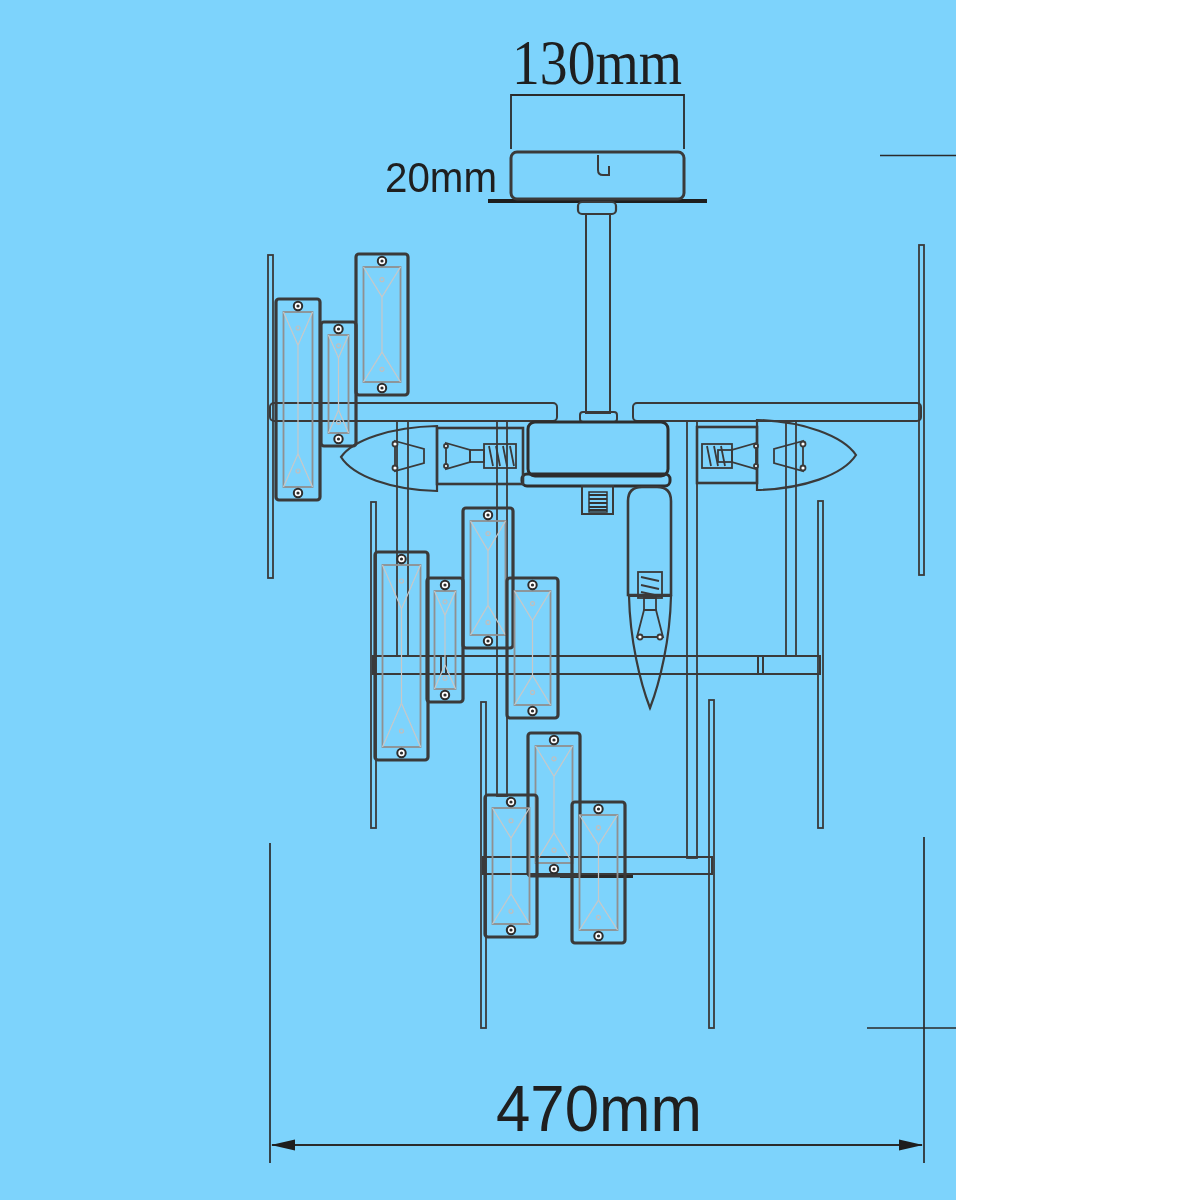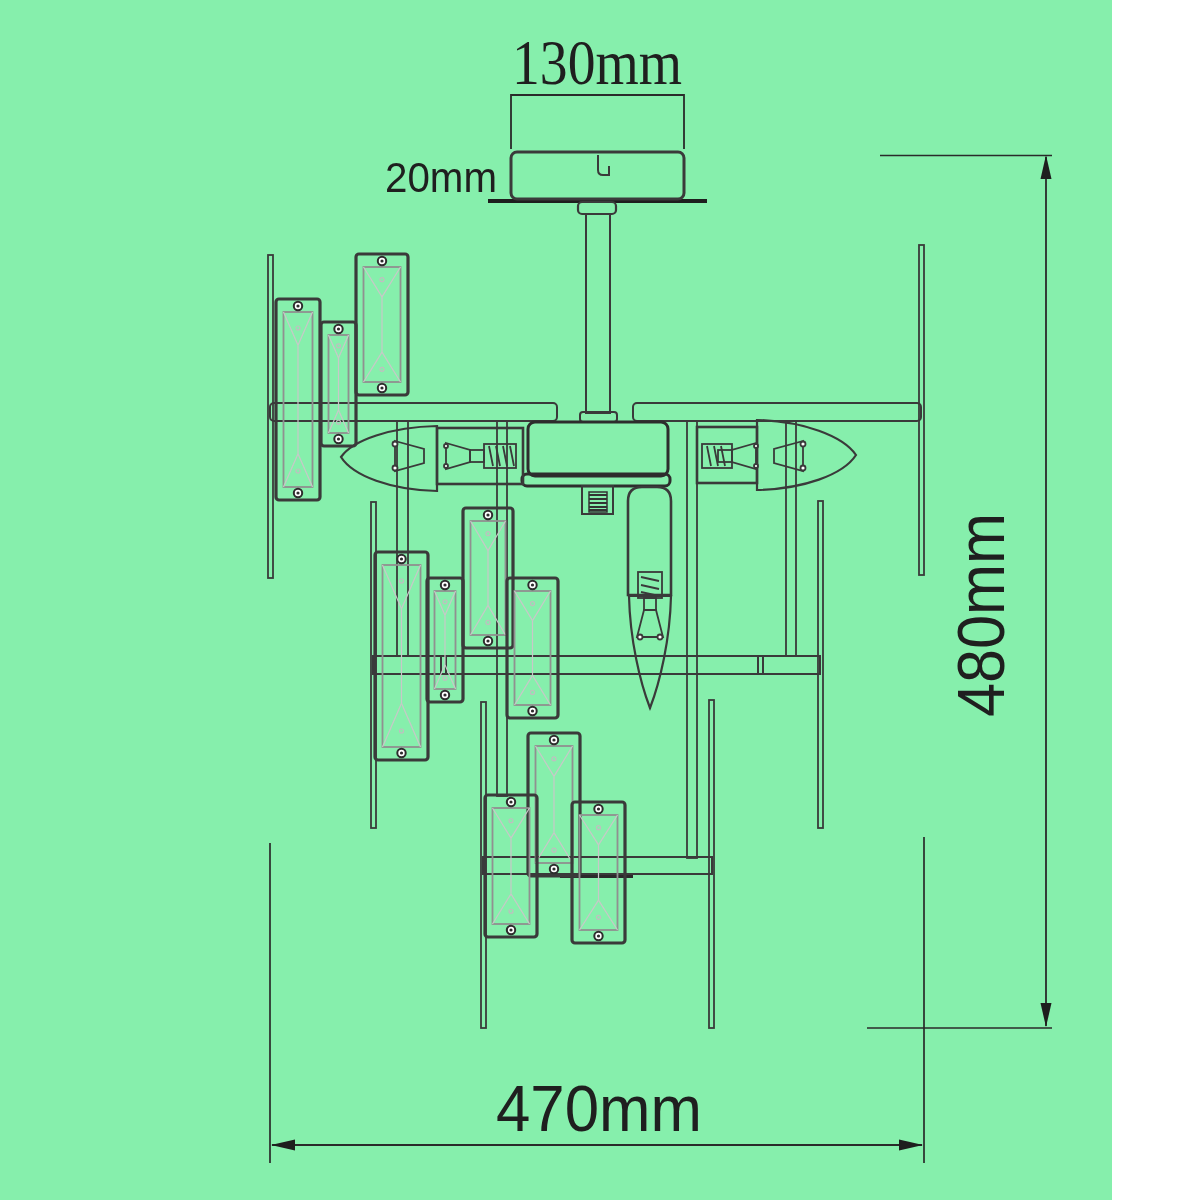--- a/index.html
+++ b/index.html
@@ -1,16 +1,16 @@
 <!DOCTYPE html>
 <html><head>
 <meta charset="utf-8">
 <style>
   html,body{margin:0;padding:0;background:#ffffff;}
-  .stage{position:relative;width:1112px;height:1200px;background:#86efac;overflow:hidden;}
+  .stage{position:relative;width:956px;height:1200px;background:#7dd3fc;overflow:hidden;}
   svg{display:block;}
   text{fill:#1f1f1f;}
   .dim-serif{font-family:"Liberation Serif","DejaVu Serif",serif;}
   .dim-sans{font-family:"Liberation Sans","DejaVu Sans",sans-serif;}
 </style>
 </head>
 <body>
 
 <div class="stage">
 <svg width="1200" height="1200" viewBox="0 0 1200 1200" xmlns="http://www.w3.org/2000/svg">

